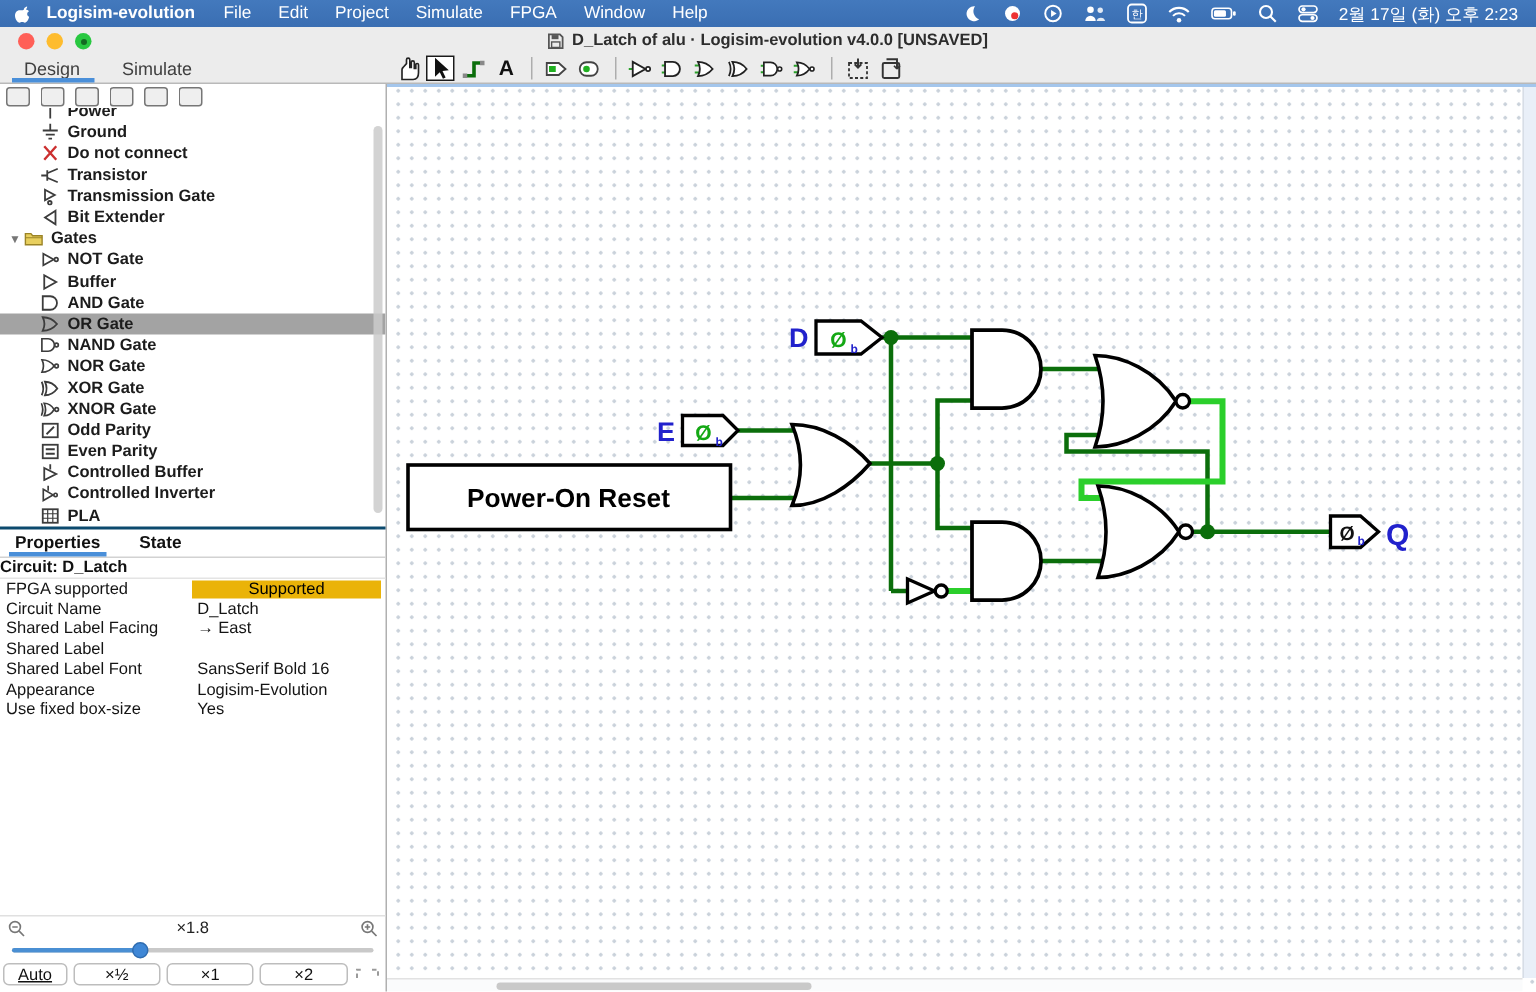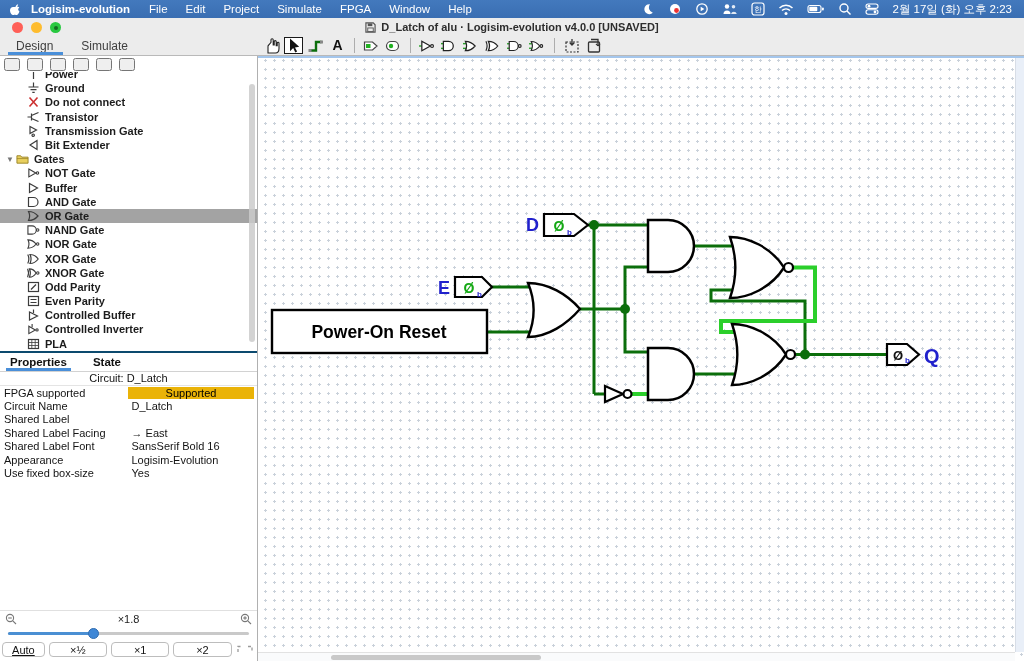--- a/index.html
+++ b/index.html
@@ -52,21 +52,21 @@
   .trow.leaf{padding-left:27px;}
   .trow.cat{padding-left:4px;}
   .trow .expander{width:12px;color:#777;font-size:8px;display:flex;align-items:center;justify-content:center;}
   .trow.sel{background:#a3a3a3;}
   .tscroll{position:absolute;right:2px;top:12px;width:6px;height:258px;border-radius:3px;background:#cbcbcb;opacity:.85;}
   
   .ptabs{height:18px;display:flex;align-items:center;gap:26px;padding-left:10px;
     border-bottom:1px solid #d2d2d2;}
   .ptab{font-size:11.5px;font-weight:bold;color:#111;position:relative;height:100%;display:flex;align-items:center;}
   .ptab.sel::after{content:"";position:absolute;left:-4px;right:-4px;bottom:0;height:3px;background:#4a8fd9;}
-  .pheader{height:13px;text-align:center;font-size:11px;font-weight:normal;color:#111;
+  .pheader{height:13px;font-size:11px;font-weight:bold;color:#111;
     border-bottom:1px solid #e4e4e4;line-height:13px;}
   .ptable{font-size:11px;color:#141414;}
   .prow{height:13.4px;display:flex;align-items:center;}
   .plabel{width:124px;padding-left:4px;white-space:nowrap;overflow:hidden;}
   .pvalue{width:126px;padding-left:4px;white-space:nowrap;}
   .pvalue.green{background:#eab308;text-align:center;padding:0;color:#000;}
   .filler{flex:1;}
   
   .zoomrow{height:16px;display:flex;align-items:center;padding:0 5px;border-top:1px solid #e0e0e0;gap:32px;}
   .zoomlabel{flex:1;text-align:center;font-size:11px;color:#222;}
@@ -519,26 +519,26 @@
     <div class="ptable" id="props-table">
         <div class="prow">
           <span class="plabel">FPGA supported</span>
           <span class="pvalue green">Supported</span>
         </div>
         <div class="prow">
           <span class="plabel">Circuit Name</span>
           <span class="pvalue">D_Latch</span>
         </div>
         <div class="prow">
+          <span class="plabel">Shared Label Facing</span>
+          <span class="pvalue">→ East</span>
+        </div>
+        <div class="prow">
           <span class="plabel">Shared Label</span>
           <span class="pvalue"></span>
-        </div>
-        <div class="prow">
-          <span class="plabel">Shared Label Facing</span>
-          <span class="pvalue">→ East</span>
         </div>
         <div class="prow">
           <span class="plabel">Shared Label Font</span>
           <span class="pvalue">SansSerif Bold 16</span>
         </div>
         <div class="prow">
           <span class="plabel">Appearance</span>
           <span class="pvalue">Logisim-Evolution</span>
         </div>
         <div class="prow">

